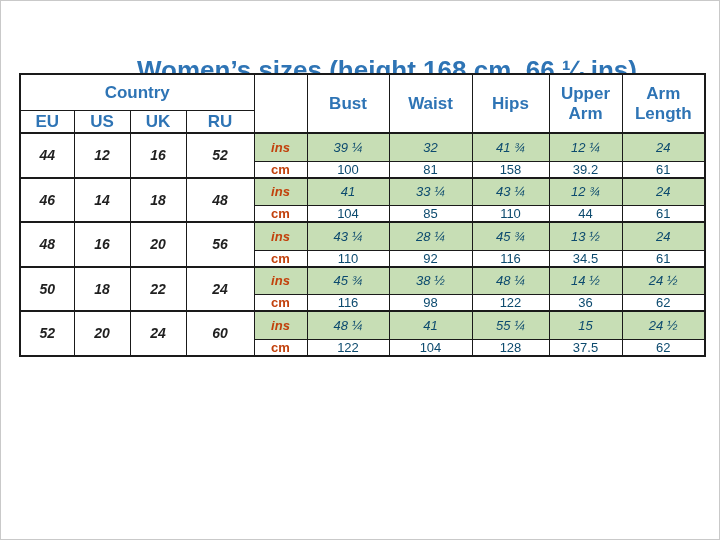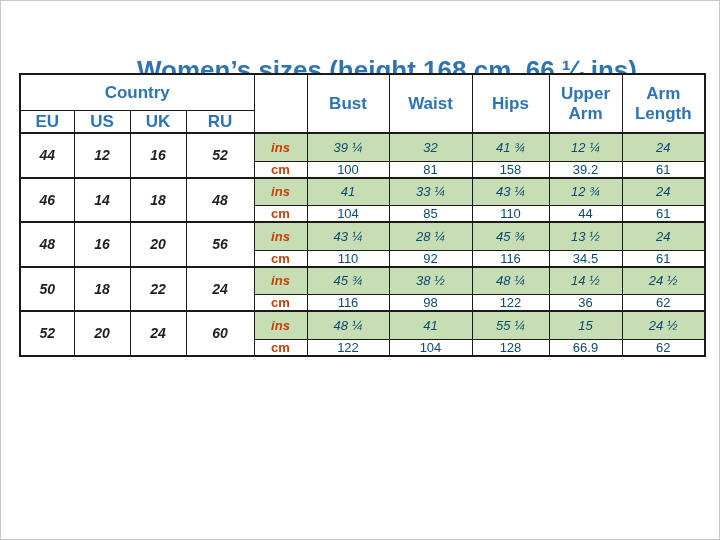--- a/index.html
+++ b/index.html
@@ -192,17 +192,17 @@
         <td class="value-cell">41</td>
         <td class="value-cell">55 ¼</td>
         <td class="value-cell">15</td>
         <td class="value-cell">24 ½</td>
       </tr>
       <tr class="cm-row group-end">
         <td class="unit-cell">cm</td>
         <td class="value-cell">122</td>
         <td class="value-cell">104</td>
         <td class="value-cell">128</td>
-        <td class="value-cell">66.9</td>
+        <td class="value-cell">37.5</td>
         <td class="value-cell">62</td>
       </tr>
     </tbody>
 </table>
 
 </body></html>

